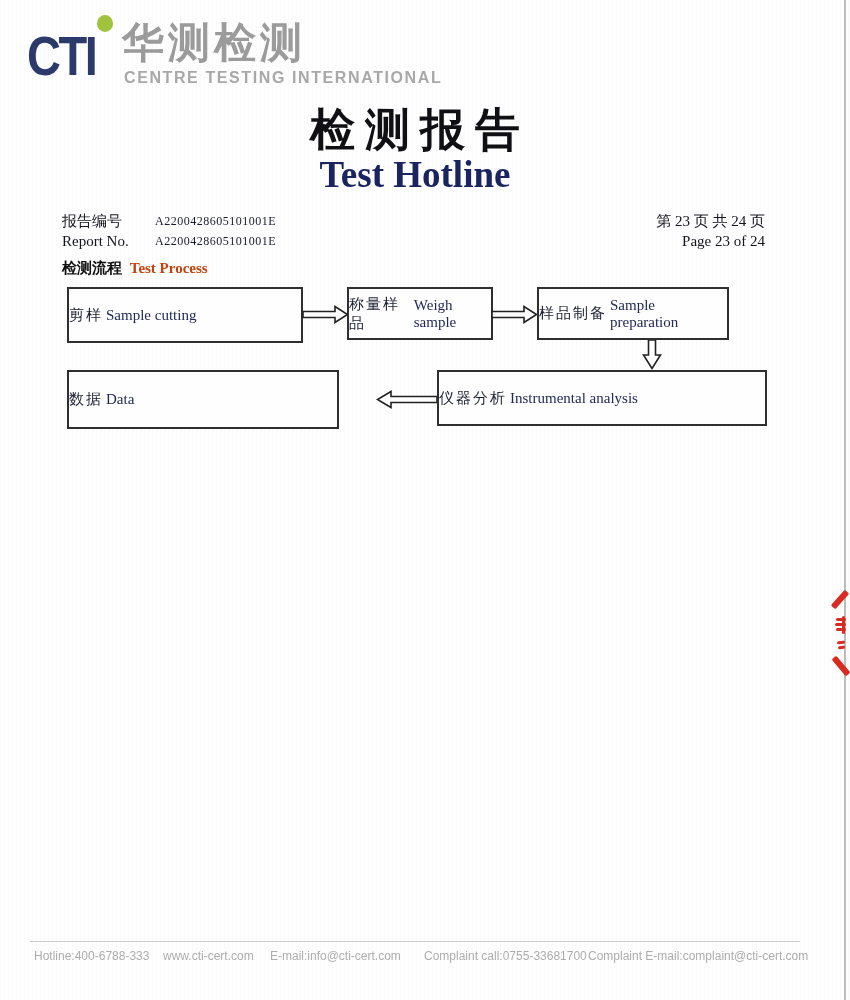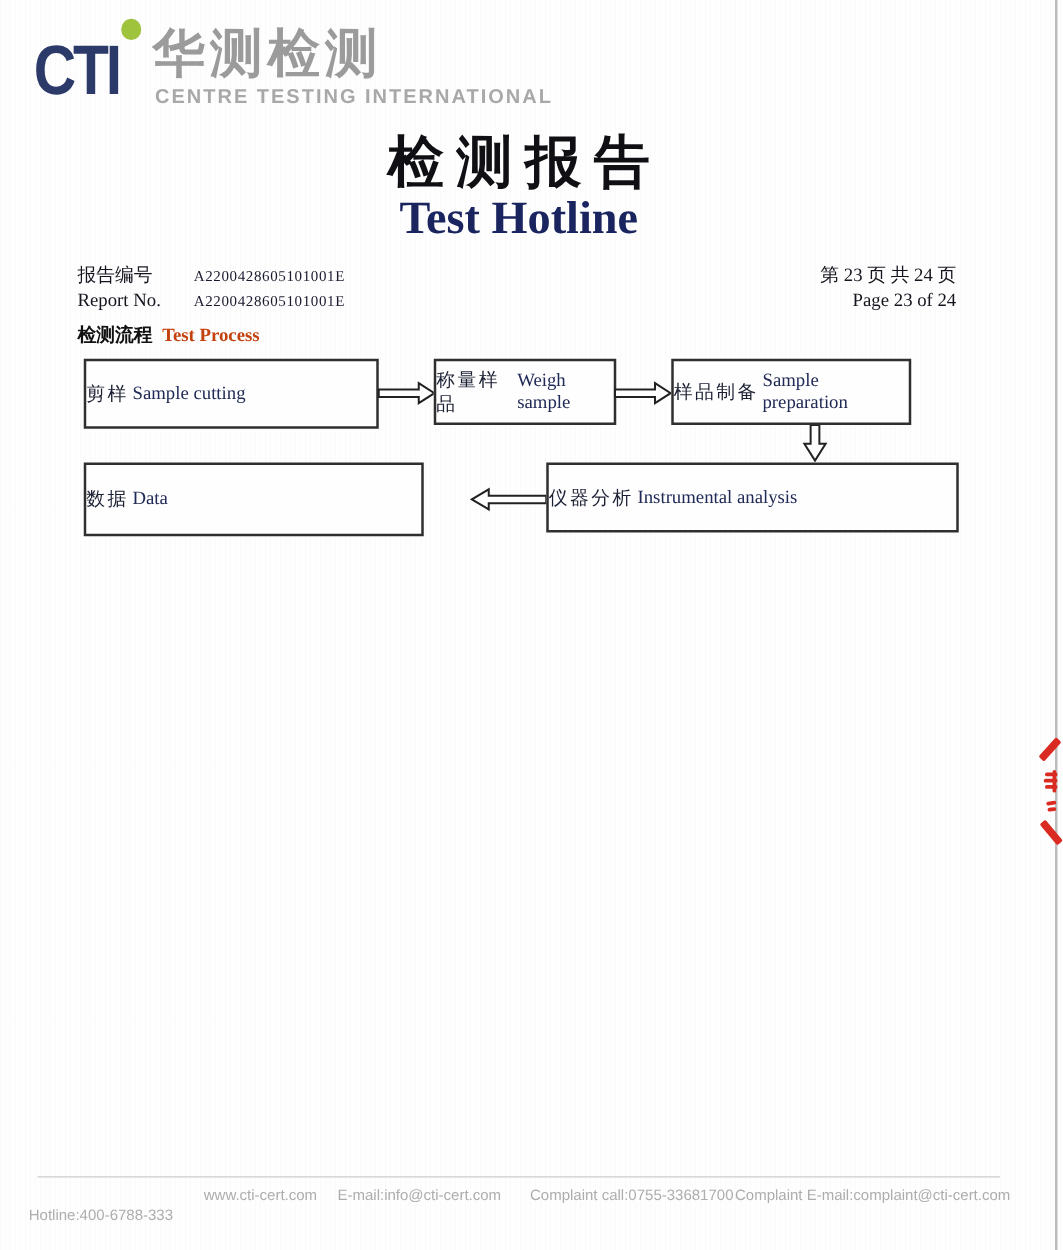--- a/index.html
+++ b/index.html
@@ -84,21 +84,21 @@
 
   
   .edge-line{left:844px;top:0;width:2px;height:1000px;background:#bcbcbc;}
 
   
   .footer-line{left:30px;top:941px;width:770px;height:1px;background:#cccccc;}
   .footer-item{
     top:949px;font-family:"Liberation Sans", sans-serif;
     font-size:12px;color:#adadad;white-space:nowrap;
   }
-  .fi-0{left:23px;margin-top:16px;} .fi-1{left:163px;} .fi-2{left:270px;} .fi-3{left:424px;} .fi-4{left:588px;}
+  .fi-0{left:34px;} .fi-1{left:163px;} .fi-2{left:270px;} .fi-3{left:424px;} .fi-4{left:588px;}
 </style>
 </head>
 <body>
 
 <div class="abs edge-line"></div>
 
 <div class="abs logo-cti">CTI</div>
 <div class="abs logo-dot"></div>
 <div class="abs logo-cn">华测检测</div>
 <div class="abs logo-sub">CENTRE TESTING INTERNATIONAL</div>

